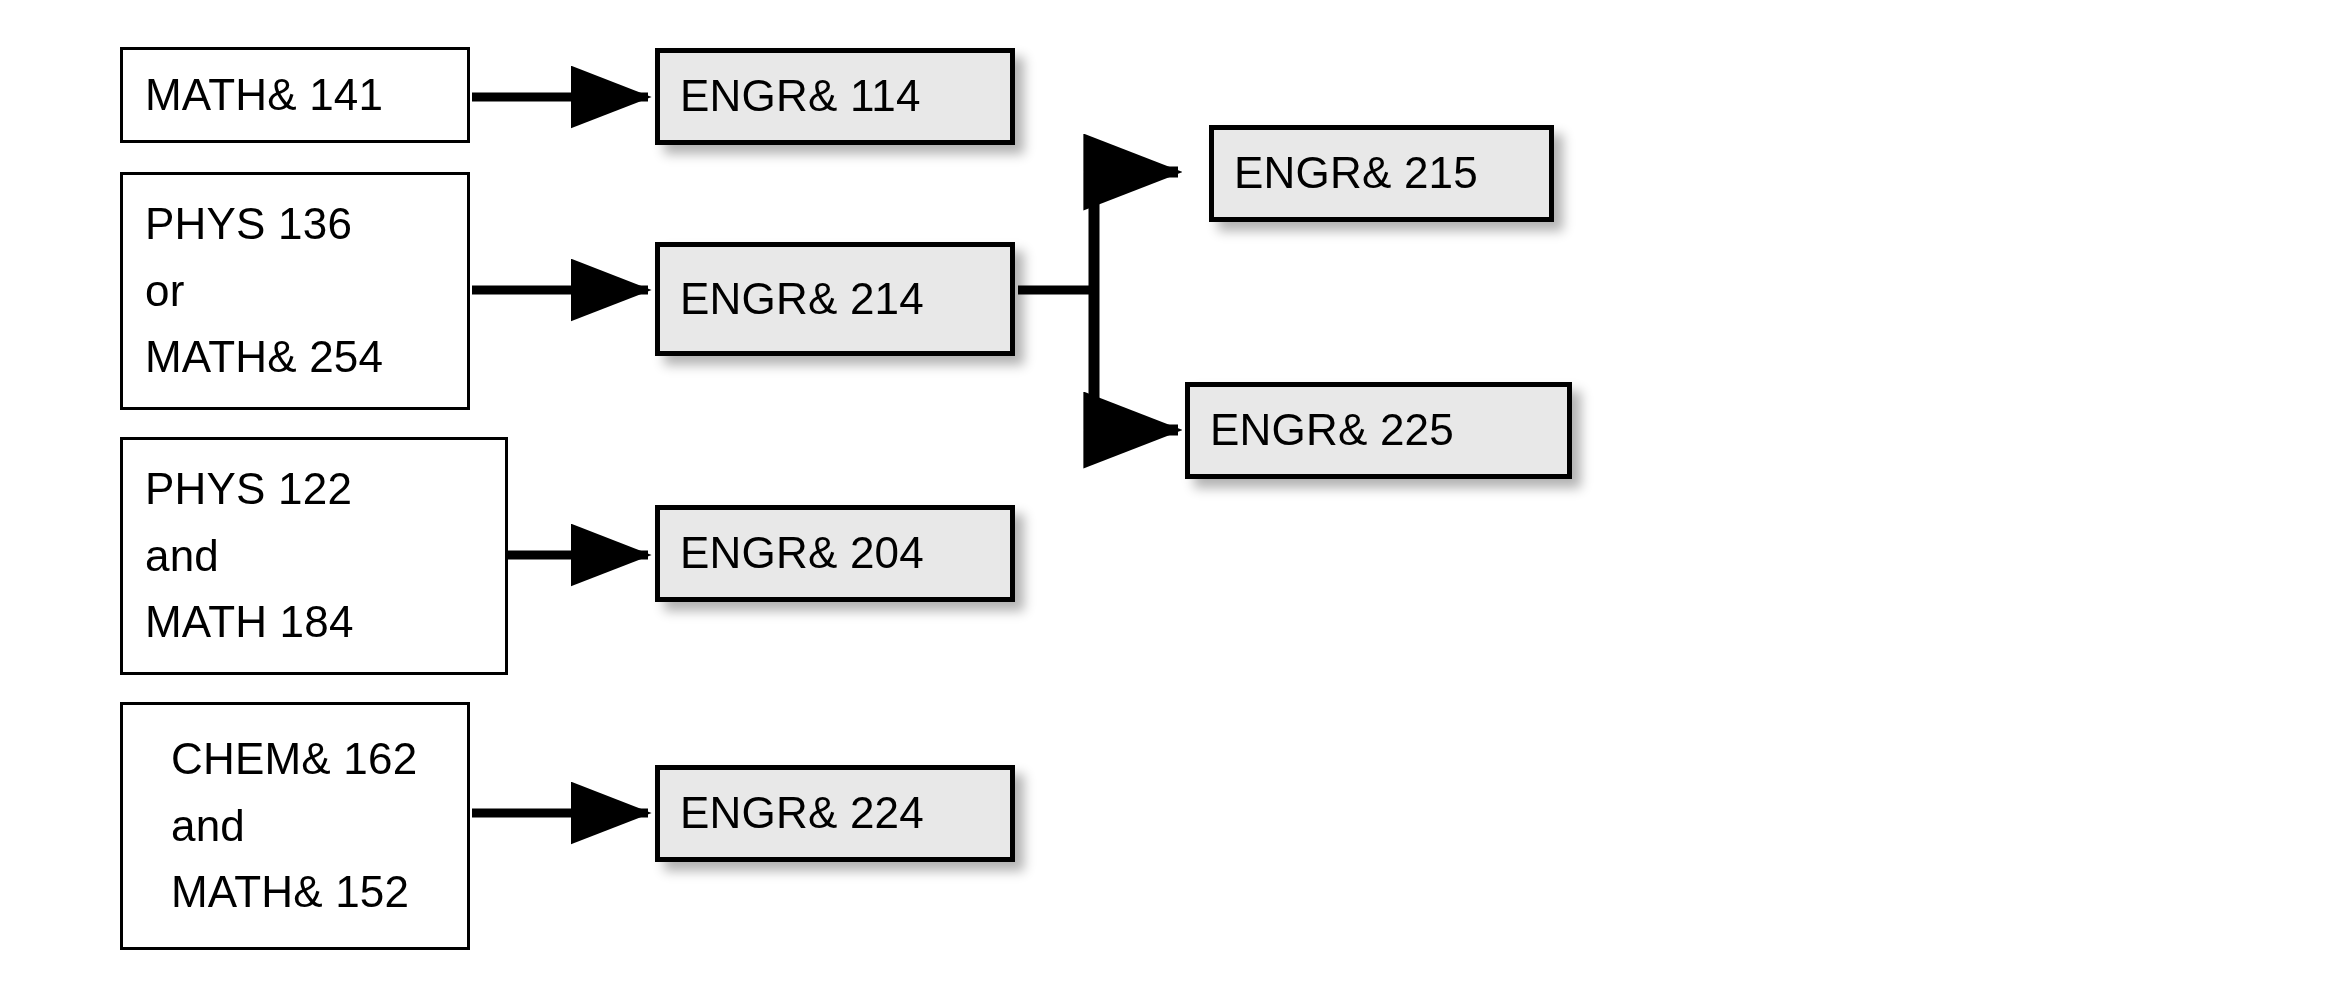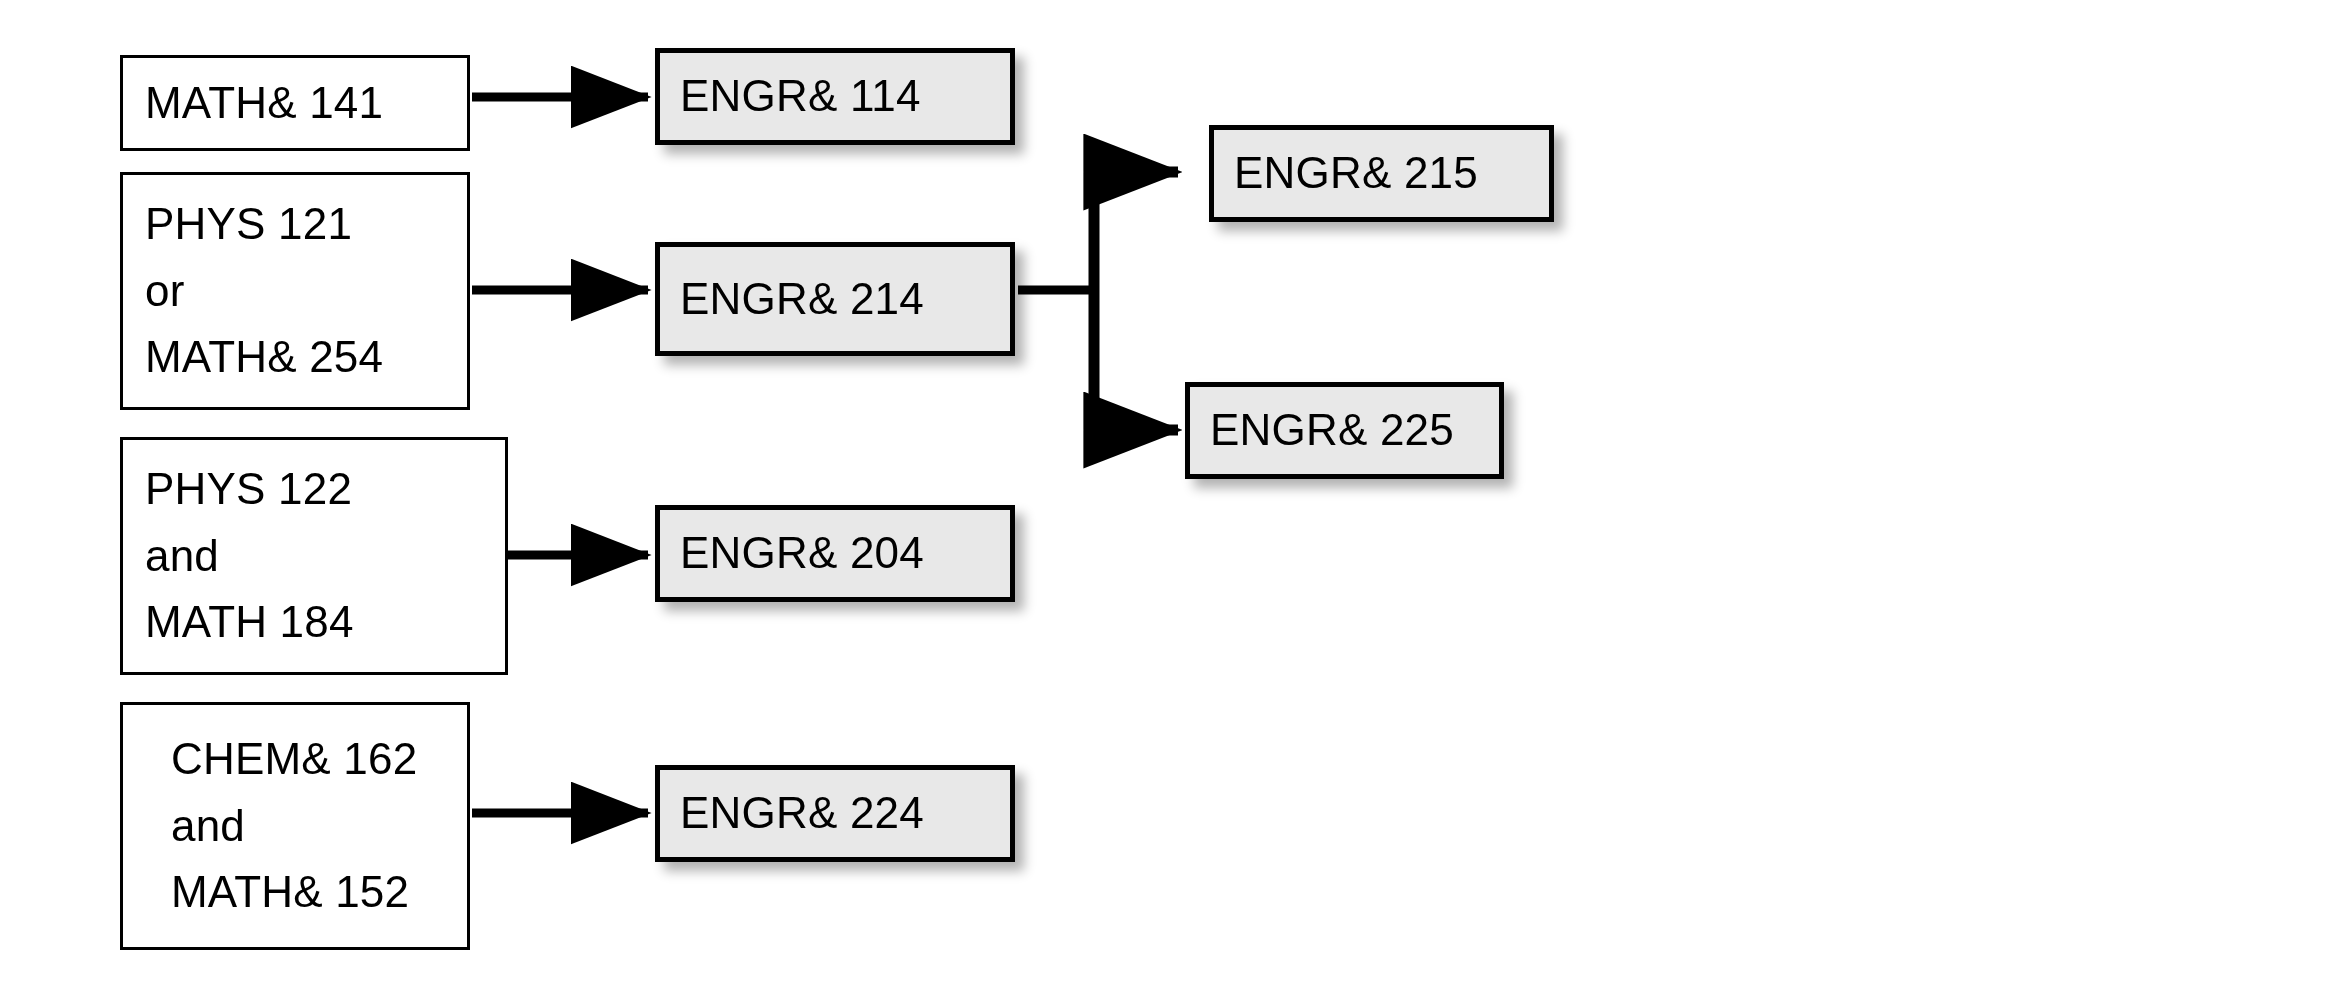--- a/index.html
+++ b/index.html
@@ -76,26 +76,26 @@
 
     <line x1="472" y1="813" x2="648" y2="813" stroke="#000000" stroke-width="9" marker-end="url(#arrowhead)"></line>
 
     <line x1="1018" y1="290" x2="1094" y2="290" stroke="#000000" stroke-width="9"></line>
 
     <path d="M 1094 290 L 1094 185 Q 1094 172 1107 172 L 1178 172" fill="none" stroke="#000000" stroke-width="11" marker-end="url(#arrowhead)"></path>
 
     <path d="M 1094 290 L 1094 417 Q 1094 430 1107 430 L 1178 430" fill="none" stroke="#000000" stroke-width="11" marker-end="url(#arrowhead)"></path>
   </svg>
 
-  <div class="node plain" style="left:120px; top:47px; width:350px; height:96px;margin-top:8px;">
+  <div class="node plain" style="left:120px; top:47px; width:350px; height:96px;">
     <span class="line">MATH&amp; 141</span>
   </div>
 
   <div class="node plain" style="left:120px; top:172px; width:350px; height:238px;">
-    <span class="line">PHYS 121</span>
+    <span class="line">PHYS 136</span>
     <span class="line">or</span>
     <span class="line">MATH&amp; 254</span>
   </div>
 
   <div class="node plain" style="left:120px; top:437px; width:388px; height:238px;">
     <span class="line">PHYS 122</span>
     <span class="line">and</span>
     <span class="line">MATH 184</span>
   </div>
 
@@ -118,17 +118,17 @@
   </div>
 
   <div class="node shaded" style="left:655px; top:765px; width:360px; height:97px;">
     <span class="line">ENGR&amp; 224</span>
   </div>
 
   <div class="node shaded" style="left:1185px; top:125px; width:345px; height:97px;margin-left:24px;">
     <span class="line">ENGR&amp; 215</span>
   </div>
 
-  <div class="node shaded" style="left:1185px; top:382px; width:319px; height:97px;">
+  <div class="node shaded" style="left:1185px; top:382px; width:387px; height:97px;">
     <span class="line">ENGR&amp; 225</span>
   </div>
 
 </div>
 
 </body></html>

